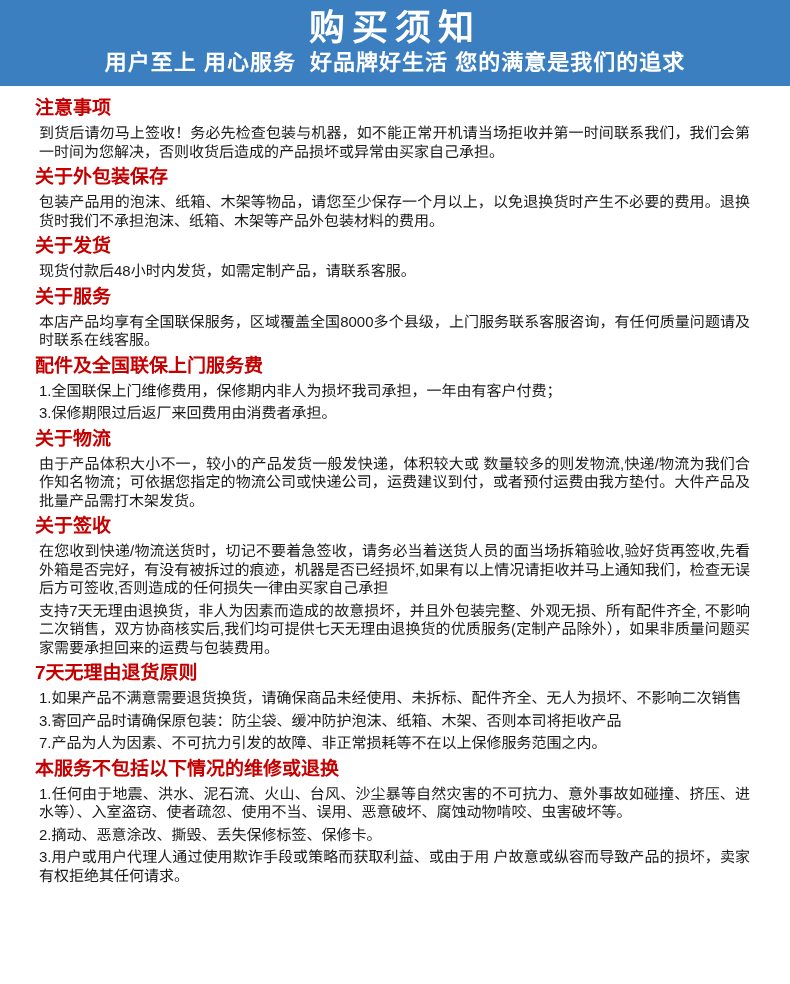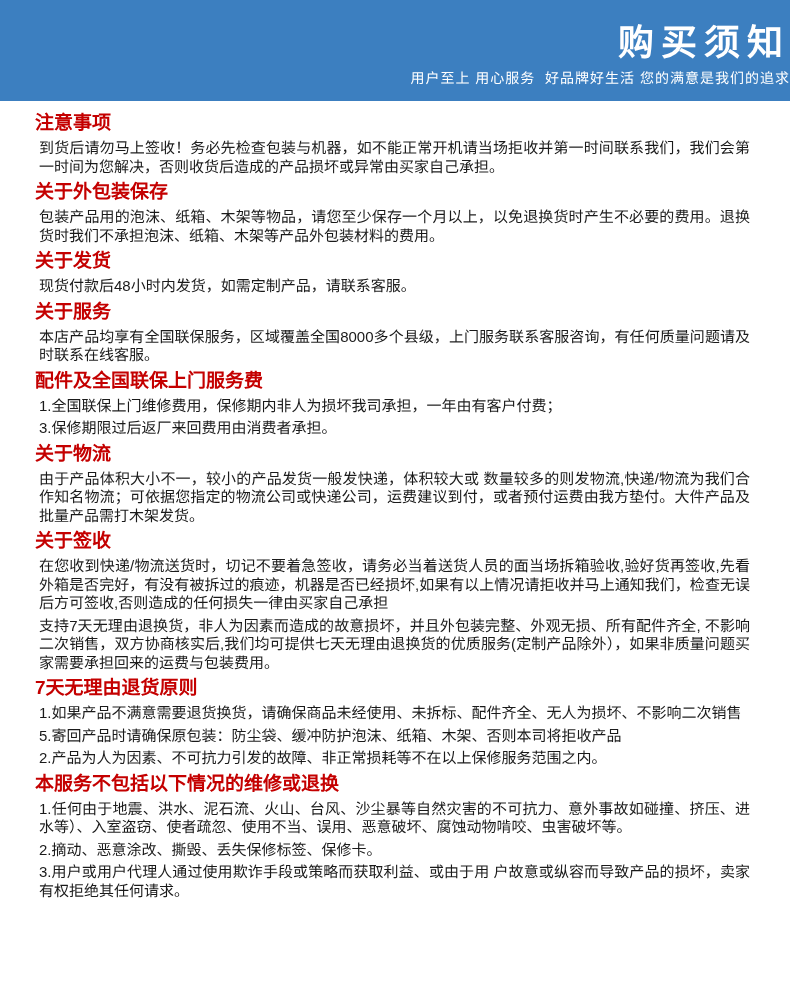--- a/index.html
+++ b/index.html
@@ -14,33 +14,33 @@
   body {
     width: 790px;
     min-height: 984px;
     background: var(--page-bg);
     font-family: "Liberation Sans", "DejaVu Sans", sans-serif;
     color: var(--text-color);
   }
   .banner {
     background: var(--header-bg);
     color: var(--header-fg);
-    text-align: right;
-    padding: 20px 0 11px;
+    text-align: center;
+    padding: 5px 0 11px;
   }
   .banner-title {
     font-size: 36px;
     font-weight: bold;
     line-height: 46px;
     letter-spacing: 7px;
     margin: 0;
   }
   .banner-subtitle {
-    font-size: 14px;
-    font-weight: normal;
+    font-size: 22px;
+    font-weight: bold;
     line-height: 24px;
     letter-spacing: 1px;
     margin: 0;
     white-space: pre;
   }
   .content {
     padding: 6px 36px 18px 35px;
   }
   .section h2 {
     color: var(--heading-color);
@@ -102,25 +102,25 @@
     <p>在您收到快递/物流送货时，切记不要着急签收，请务必当着送货人员的面当场拆箱验收,验好货再签收,先看外箱是否完好，有没有被拆过的痕迹，机器是否已经损坏,如果有以上情况请拒收并马上通知我们，检查无误后方可签收,否则造成的任何损失一律由买家自己承担</p>
   </div>
 
   <div class="section">
     <p>支持7天无理由退换货，非人为因素而造成的故意损坏，并且外包装完整、外观无损、所有配件齐全, 不影响二次销售，双方协商核实后,我们均可提供七天无理由退换货的优质服务(定制产品除外），如果非质量问题买家需要承担回来的运费与包装费用。</p>
   </div>
 
   <div class="section">
     <h2>7天无理由退货原则</h2>
     <p>1.如果产品不满意需要退货换货，请确保商品未经使用、未拆标、配件齐全、无人为损坏、不影响二次销售</p>
-    <p>5.寄回产品时请确保原包装：防尘袋、缓冲防护泡沫、纸箱、木架、否则本司将拒收产品</p>
+    <p>3.寄回产品时请确保原包装：防尘袋、缓冲防护泡沫、纸箱、木架、否则本司将拒收产品</p>
   </div>
 
   <div class="section">
-    <p>2.产品为人为因素、不可抗力引发的故障、非正常损耗等不在以上保修服务范围之内。</p>
+    <p>7.产品为人为因素、不可抗力引发的故障、非正常损耗等不在以上保修服务范围之内。</p>
   </div>
 
   <div class="section">
     <h2>本服务不包括以下情况的维修或退换</h2>
     <p>1.任何由于地震、洪水、泥石流、火山、台风、沙尘暴等自然灾害的不可抗力、意外事故如碰撞、挤压、进水等）、入室盗窃、使者疏忽、使用不当、误用、恶意破坏、腐蚀动物啃咬、虫害破坏等。</p>
     <p>2.摘动、恶意涂改、撕毁、丢失保修标签、保修卡。</p>
     <p>3.用户或用户代理人通过使用欺诈手段或策略而获取利益、或由于用 户故意或纵容而导致产品的损坏，卖家有权拒绝其任何请求。</p>
   </div>
 
 </div>

